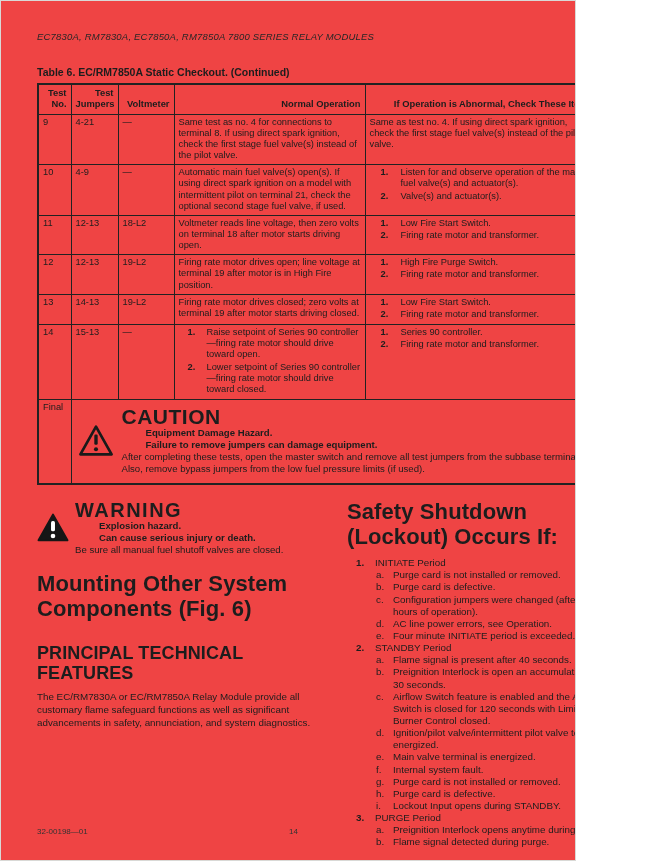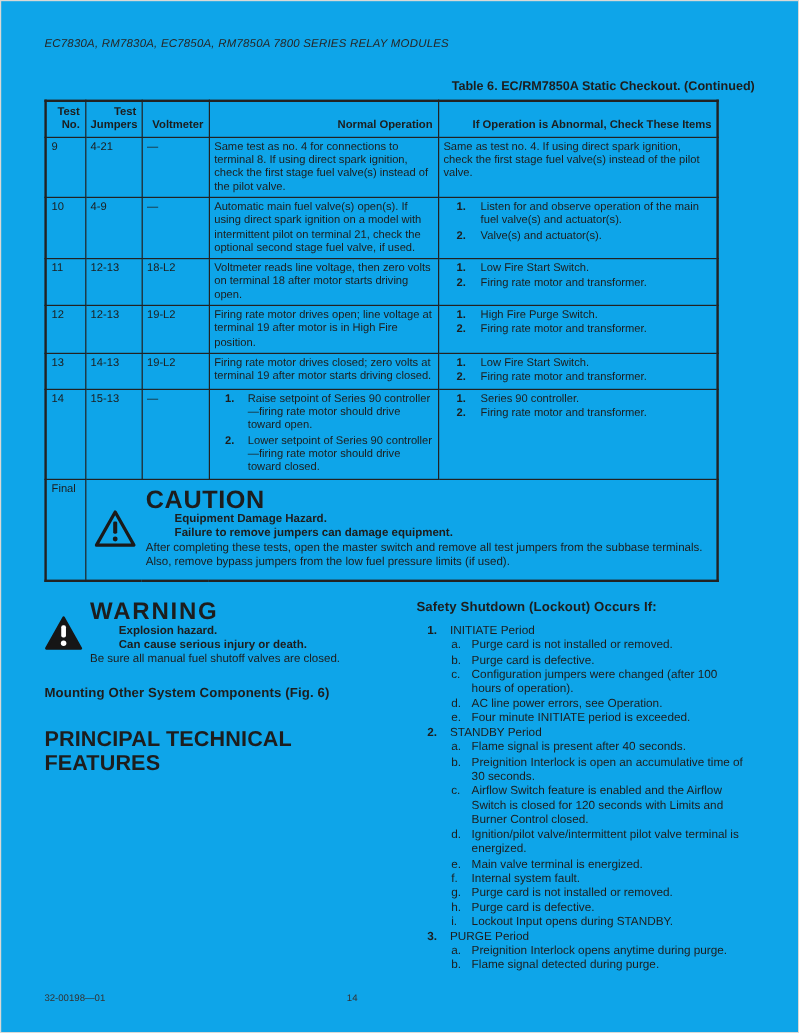--- a/index.html
+++ b/index.html
@@ -1,36 +1,36 @@
 <!DOCTYPE html>
 <html><head>
 <meta charset="utf-8">
 <style>
   * { box-sizing: border-box; }
   html, body { margin: 0; padding: 0; background: #ffffff; }
   .page {
     position: relative;
-    width: 666px; height: 861px;
-    background: #0ea5e9;
+    width: 576px; height: 861px;
+    background: #ef4444;
     border: 1px solid #d9d9d6;
     font-family: "Liberation Sans", "DejaVu Sans", sans-serif;
     color: #1d1d1d;
     overflow: hidden;
   }
   .inner { padding: 30px 36px 0 36px; }
 
   .doc-header {
     font-style: italic;
     font-size: 9.5px;
     letter-spacing: 0.2px;
     color: #262626;
   }
 
   .table-title {
-    text-align: right;
+    text-align: left;
     font-weight: bold;
     font-size: 10.5px;
     margin: 24px 0 5px 0;
   }
 
   table.checkout {
     border-collapse: collapse;
     width: 560px;
     table-layout: fixed;
     font-size: 9.3px;
@@ -87,21 +87,21 @@
   .caution-cell { padding: 6px 6px 8px 6px !important; }
   .caution-wrap .hazard-title { font-size: 21px; letter-spacing: 0.5px; }
   .caution-wrap .h-body { margin-left: 8px; }
 
   
   .cols { display: flex; margin-top: 15px; }
   .col-left { width: 288px; flex: 0 0 auto; }
   .col-right { width: 276px; margin-left: 22px; flex: 0 0 auto; }
 
   h2.sec {
-    font-size: 11px;
+    font-size: 22px;
     line-height: 1.12;
     margin: 16px 0 8px 0;
     font-weight: bold;
     letter-spacing: 0.1px;
   }
   h2.sec.caps { font-size: 18px; margin-top: 22px; }
   p.body {
     font-size: 9.8px;
     line-height: 1.28;
     margin: 0 0 6px 0;
@@ -261,20 +261,21 @@
             <div class="hazard-title">WARNING</div>
             <div class="hazard-line">Explosion hazard.</div>
             <div class="hazard-line">Can cause serious injury or death.</div>
             <div class="hazard-text">Be sure all manual fuel shutoff valves are closed.</div>
           </div>
         </div>
 
         <h2 class="sec">Mounting Other System Components (Fig. 6)</h2>
 
         <h2 class="sec caps">PRINCIPAL TECHNICAL FEATURES</h2>
+        <p class="body">The EC/RM7830A or EC/RM7850A Relay Module provide all customary flame safeguard functions as well as significant advancements in safety, annunciation, and system diagnostics.</p>
       </div>
 
       <div class="col-right">
         <h2 class="sec" style="margin-top:0;">Safety Shutdown (Lockout) Occurs If:</h2>
         <ol class="safety">
           <li>
             <span>INITIATE Period</span>
             <ol class="subs">
               <li>Purge card is not installed or removed.</li>
               <li>Purge card is defective.</li>

